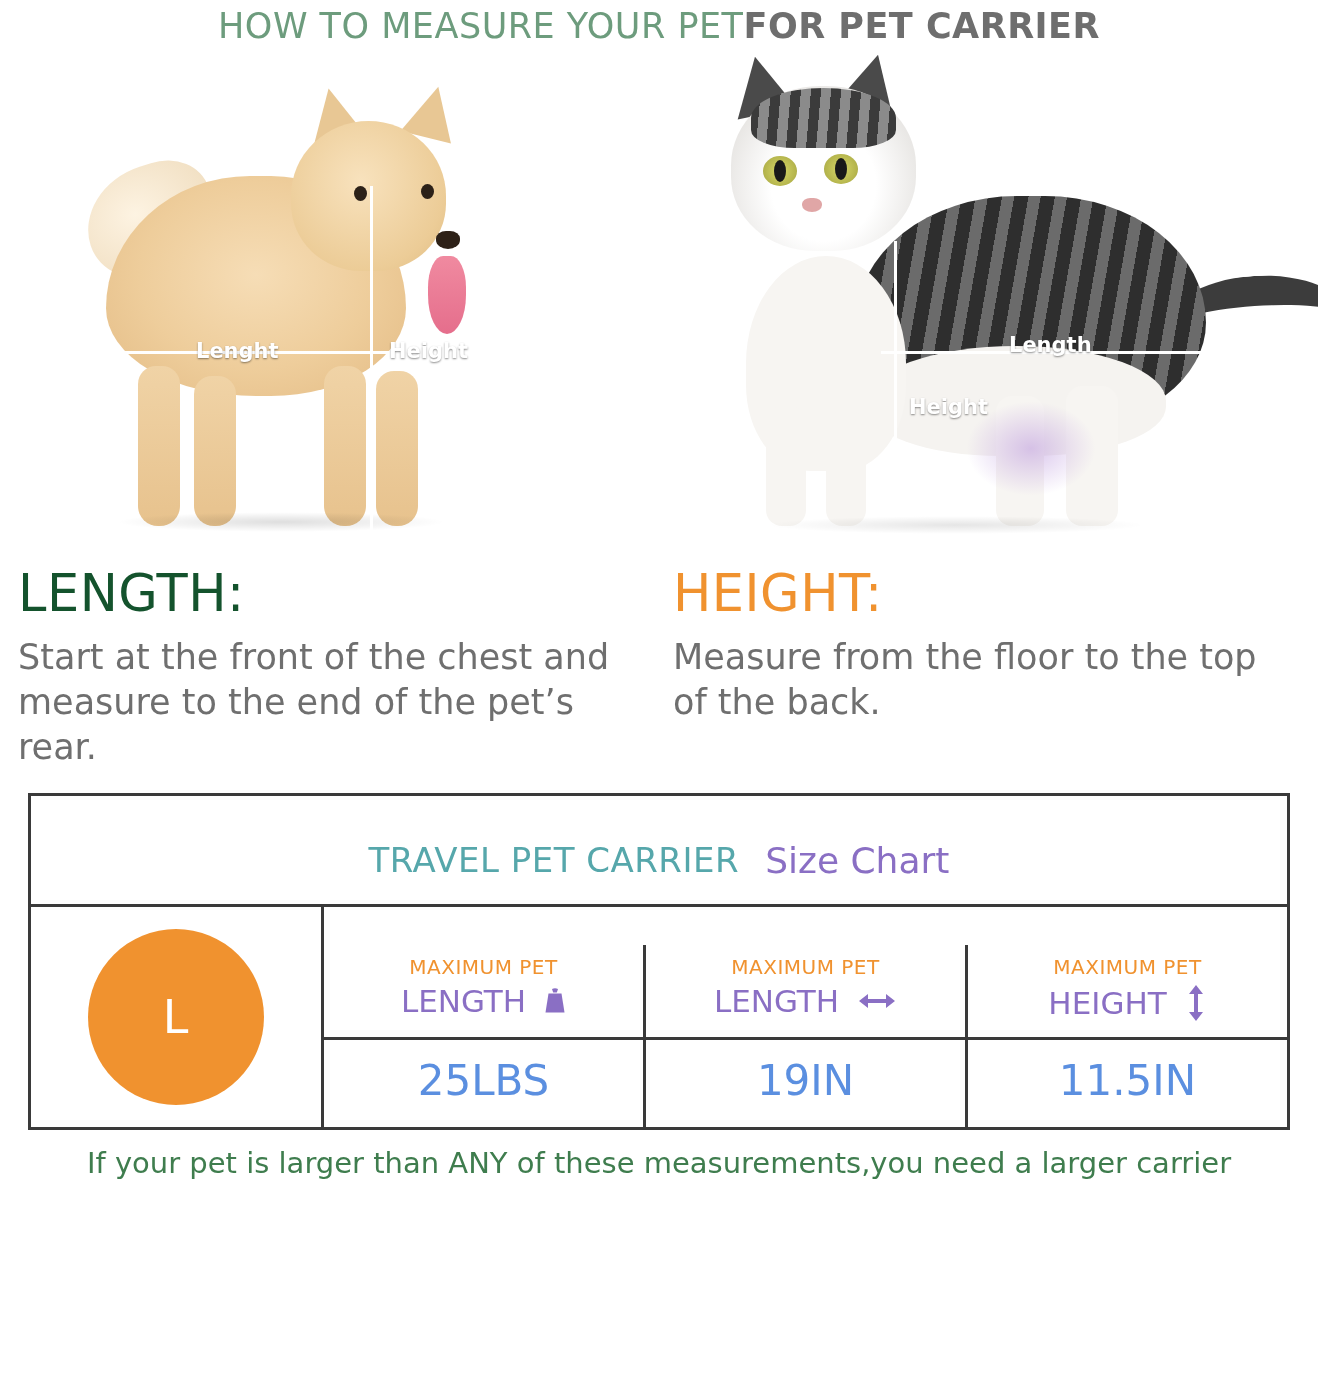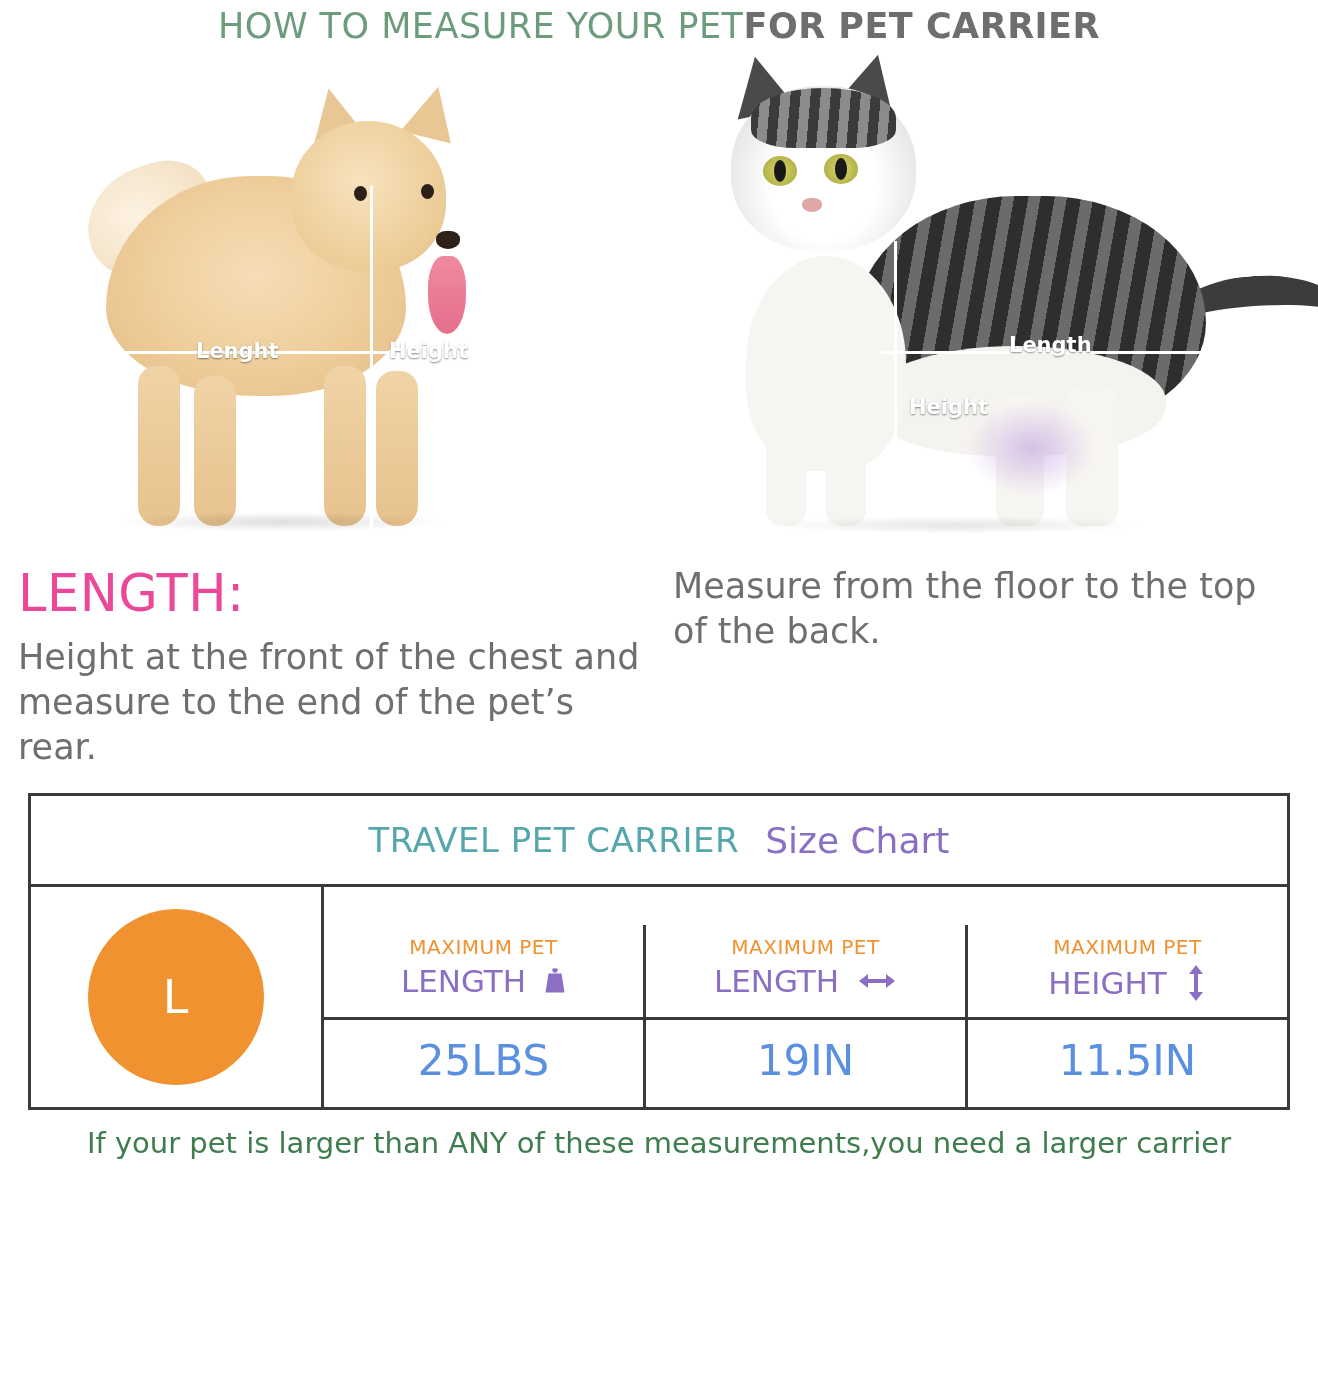--- a/index.html
+++ b/index.html
@@ -260,40 +260,41 @@
     padding: 0 18px;
     margin-top: 18px;
   }
   .def-col { width: 50%; }
   .def-col.right { padding-left: 28px; }
   .def-title {
     font-size: 51px;
     letter-spacing: 0.5px;
     margin-bottom: 12px;
   }
-  .def-title.green { color: #ec4899; }
+  .def-title.green { color: #14532d; }
   .def-title.orange { color: #f0922f; }
   .def-body {
     font-size: 35px;
     line-height: 1.28;
     color: #6f6f6f;
   }
 
   
   .table-wrap {
     margin: 24px 28px 0 28px;
     border: 3px solid #3a3a3a;
   }
   .chart-title-row {
     display: flex;
     align-items: center;
     justify-content: center;
     gap: 26px;
     height: 88px;
     border-bottom: 3px solid #3a3a3a;
+    margin-top: 20px;
   }
   .chart-title-teal {
     color: #56a7ab;
     font-size: 34px;
     letter-spacing: 0.5px;
   }
   .chart-title-purple {
     color: #8a6fc4;
     font-size: 36px;
   }
@@ -421,23 +422,24 @@
     <div class="mline cat-h-line"></div>
     <div class="mline cat-v-line"></div>
     <div class="mlabel cat-lbl-length">Length</div>
     <div class="mlabel cat-lbl-height">Height</div>
   </div>
 </div>
 
 <div class="defs">
   <div class="def-col">
     <div class="def-title green">LENGTH:</div>
-    <div class="def-body">Height at the front of the chest and measure to the end of the pet’s rear.</div>
+    <div class="def-body">Start at the front of the chest and measure to the end of the pet’s rear.</div>
   </div>
   <div class="def-col right">
+    <div class="def-title orange">HEIGHT:</div>
     <div class="def-body">Measure from the floor to the top of the back.</div>
   </div>
 </div>
 
 <div class="table-wrap">
   <div class="chart-title-row">
     <span class="chart-title-teal">TRAVEL PET CARRIER</span>
     <span class="chart-title-purple">Size Chart</span>
   </div>
 

